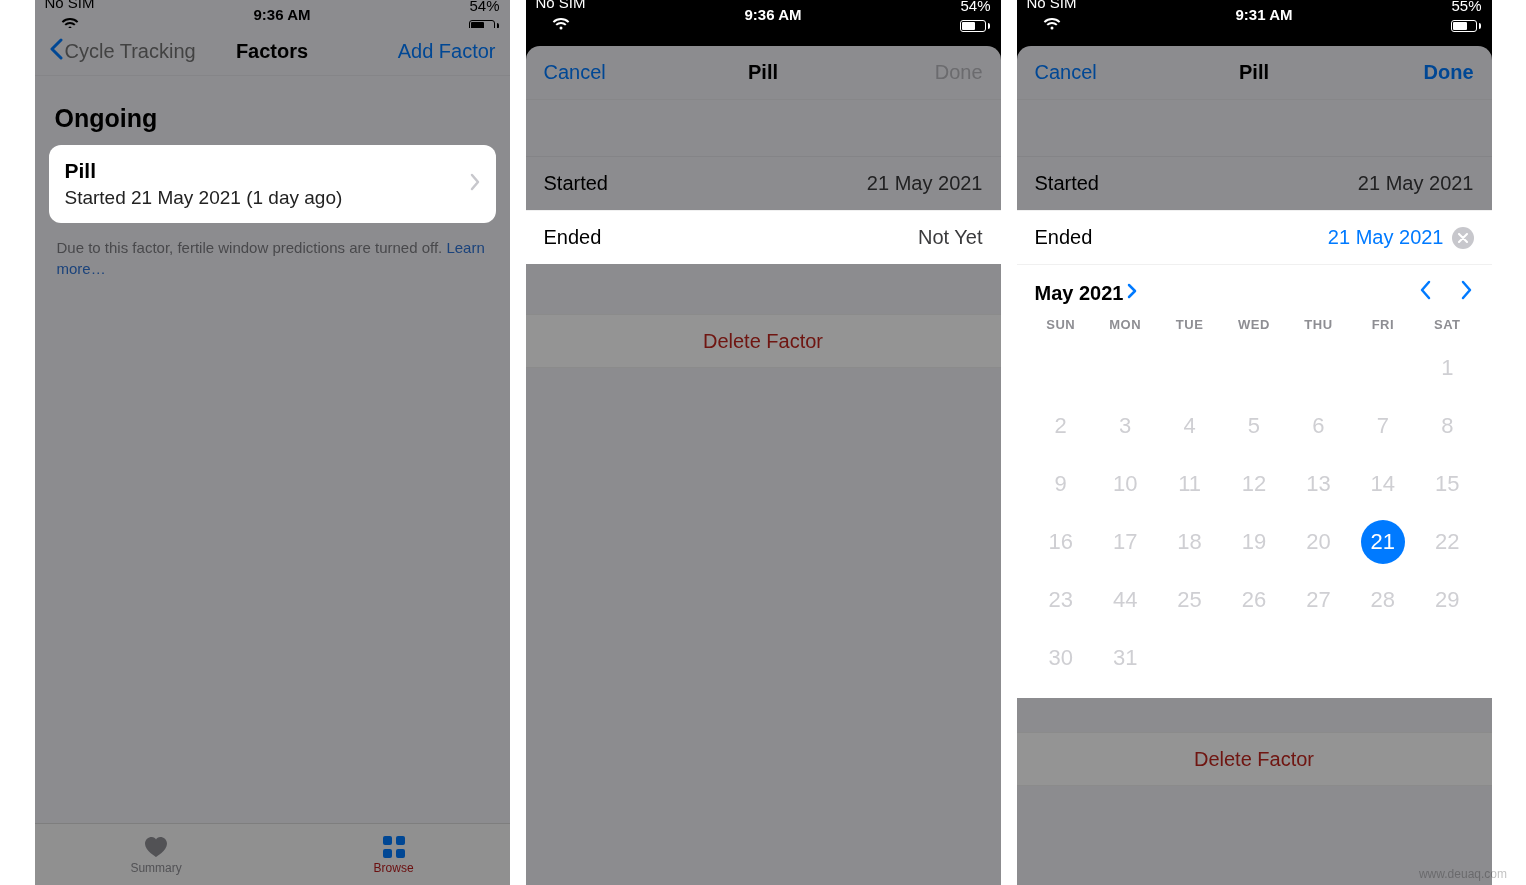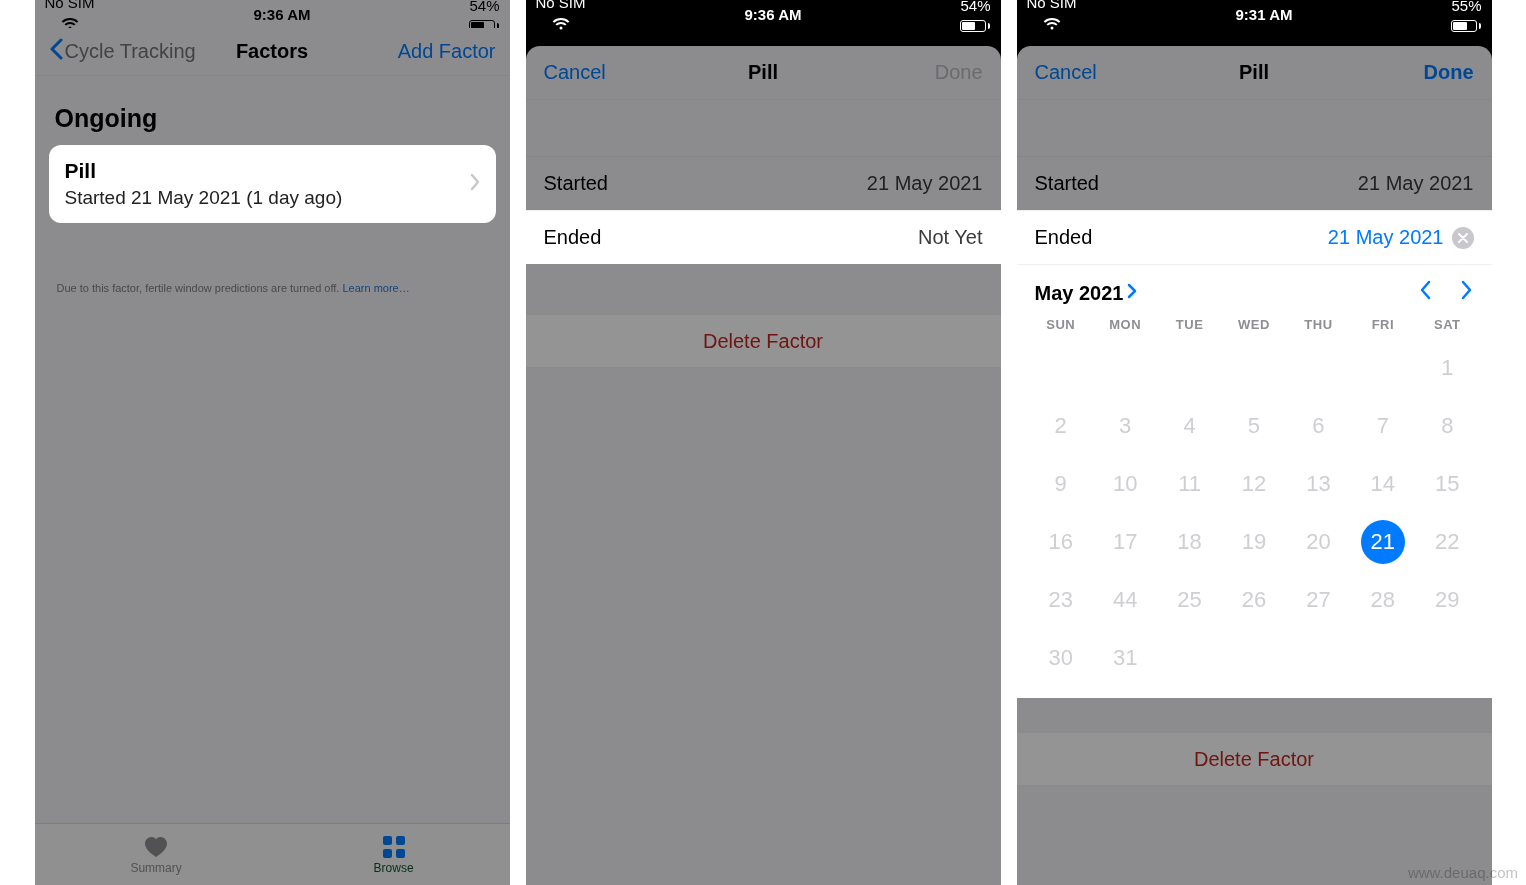--- a/index.html
+++ b/index.html
@@ -78,34 +78,34 @@
     position: relative;
     z-index: 60;
     cursor: pointer;
   }
   .cell-main { display: flex; flex-direction: column; gap: 4px; }
   .cell-title { font-size: 21px; font-weight: 700; color: #000; }
   .cell-sub { font-size: 19px; color: #222; }
   .chevron { color: #c7c7cc; font-size: 22px; }
 
   .footer-text {
-    font-size: 11px; color: #7d7d82; padding: 14px 22px; line-height: 1.4; margin-top: 44px;
+    font-size: 15px; color: #7d7d82; padding: 14px 22px; line-height: 1.4;
   }
   .footer-text .link { color: #3074d4; cursor: pointer; }
 
   .tab-bar {
     position: absolute; bottom: 0; left: 0; right: 0; height: 62px;
     background: rgba(248,248,248,0.92);
     border-top: 1px solid rgba(0,0,0,0.12);
     display: flex; justify-content: space-around; align-items: center;
     z-index: 10;
     margin-top: 44px;
   }
   .tab-item { display: flex; flex-direction: column; align-items: center; font-size: 12px; gap: 2px; cursor: pointer; color: #8e8e93; }
-  .tab-item.active { color: #14532d; }
+  .tab-item.active { color: #b91c1c; }
   .tab-icon { width: 28px; height: 24px; display:flex; align-items:center; justify-content:center; }
 
   
   .sheet-backdrop {
     position: absolute; inset: 0; background: #000; z-index: 5;
   }
   .sheet {
     position: absolute; top: 46px; left: 0; right: 0; bottom: 0;
     background: #f2f2f7; border-radius: 14px 14px 0 0; z-index: 20;
   }
@@ -156,21 +156,21 @@
   .sheet-dim { position:absolute; inset:0; background:rgba(0,0,0,0.42); z-index:30; pointer-events:none;}
   .no-dim { position:relative; z-index:40; }
 
   
   .dark .status-bar { color:#fff; }
   .dark .batt-body { border-color:#fff;}
   .dark .batt-fill { background:#fff;}
   .dark .batt-cap { background:#fff;}
 
   .watermark {
-    position: fixed; bottom: 4px; right: 8px; font-size: 15px; color: rgba(0,0,0,0.25); z-index:999;
+    position: fixed; bottom: 4px; right: 19px; font-size: 12px; color: rgba(0,0,0,0.25); z-index:999;
   }
 </style>
 </head>
 <body>
 
 <div class="phone">
   <div class="status-bar">
     <div class="status-left">
       <span>No SIM</span>
       <span>

